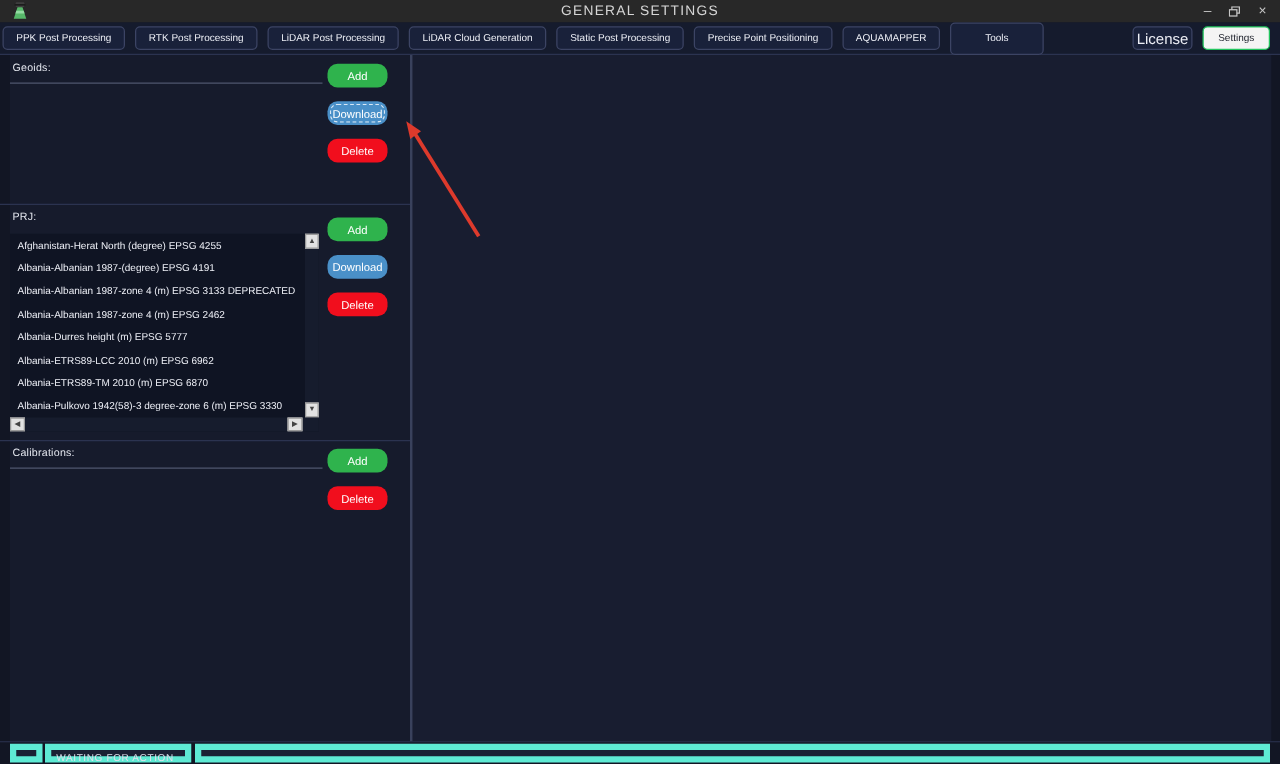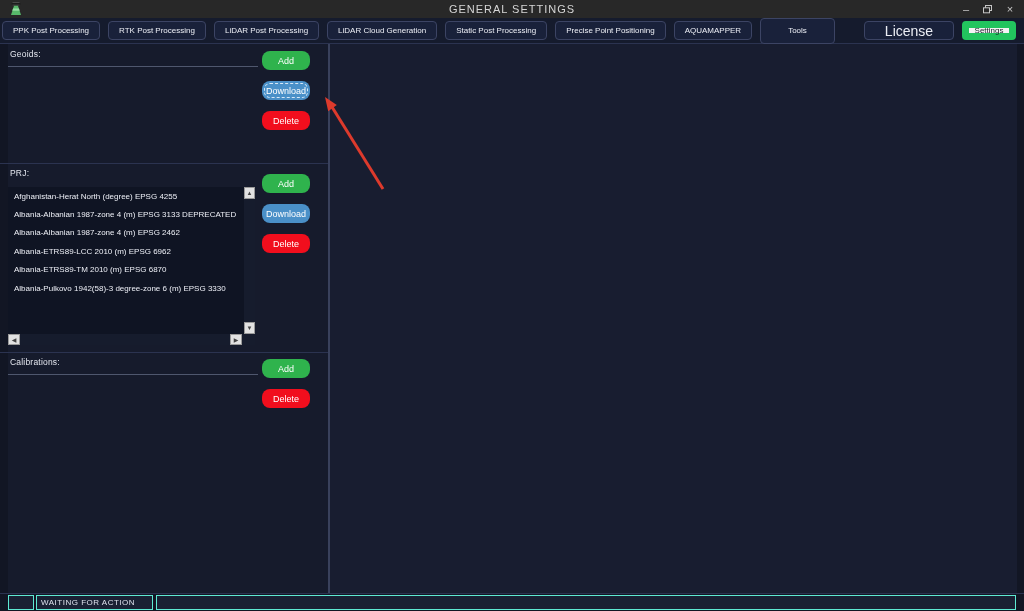--- a/index.html
+++ b/index.html
@@ -18,22 +18,22 @@
   .restore-glyph { display:block; }
 
   
   .tabbar { position:absolute; left:0; top:18px; width:1024px; height:26px; background:#151b2d;
             border-bottom:1px solid #2b3350; display:flex; align-items:center; gap:8px; padding:0 8px 0 2px; }
   .tab { height:19px; border:1px solid #3c4464; border-radius:4px; background:#19213a; color:#eceef5;
          font-size:8px; display:flex; align-items:center; padding:0 10px; white-space:nowrap; }
   .tab-tools { padding:12px 27px; }
   .tab-spacer { flex:1; }
   .btn-license { height:19px; border:1px solid #3c4464; border-radius:4px; background:#19213a; color:#eceef5;
-                 font-size:14px; display:flex; align-items:center; justify-content:center; width:90px; }
-  .btn-settings { height:19px; border:7px solid #22c55e; border-radius:4px; background:#f4f4f4; color:#20242e;
+                 font-size:12px; display:flex; align-items:center; justify-content:center; width:48px; }
+  .btn-settings { height:19px; border:1px solid #22c55e; border-radius:4px; background:#f4f4f4; color:#20242e;
                   font-size:8px; display:flex; align-items:center; justify-content:center; width:54px; }
 
   
   .left-panel  { position:absolute; left:8px;   top:44px; width:320px; height:549px; background:#161b2c; }
   .v-divider   { position:absolute; left:328px; top:44px; width:2px;   height:549px; background:#39415c; }
   .right-panel { position:absolute; left:330px; top:44px; width:687px; height:549px; background:#181d30; }
   .bottom-rule { position:absolute; left:0; top:593px; width:1024px; height:1px; background:#2b3350; }
 
   
   .sec-label { position:absolute; left:2px; font-size:8.5px; color:#e3e6ee; letter-spacing:0.2px; }
@@ -57,21 +57,21 @@
   .hscroll { position:absolute; left:0; bottom:0; width:247px; height:11px; background:#161c2d; }
   .scroll-btn { position:absolute; width:11px; height:12px; background:#e2e2e2; border:1px solid #9a9a9a;
                 display:flex; align-items:center; justify-content:center; font-size:6px; color:#444;
                 line-height:1; }
   .scroll-btn.h { width:12px; height:11px; }
   .vs-up { top:0; }  .vs-down { bottom:0; }
   .hs-left { left:0; } .hs-right { right:13px; }
 
   
   .statusbar { position:absolute; left:0; top:594px; width:1024px; height:17px; background:#121624; }
-  .status-cell { position:absolute; top:1px; height:15px; background:#1a2134; border:1px solid #5eead4; }
+  .status-cell { position:absolute; top:1px; height:15px; background:#1a2134; border:5px solid #5eead4; }
   .status-c1 { left:8px; width:26px; }
   .status-c2 { left:36px; width:117px; color:#dde1ec; font-size:8px; letter-spacing:0.5px;
                line-height:14px; padding-left:4px; }
   .status-c3 { left:156px; width:860px; }
 
   
   .anno { position:absolute; left:0; top:0; width:1024px; height:611px; pointer-events:none; z-index:20; }
 </style>
 </head>
 <body>
@@ -124,22 +124,24 @@
     <button class="side-btn btn-green" style="top:7px;">Add</button>
     <button class="side-btn btn-blue btn-focused" style="top:37px;">Download</button>
     <button class="side-btn btn-red" style="top:67px;">Delete</button>
 
     <div class="h-divider" style="top:119px;"></div>
 
     <div class="sec-label" style="top:124px;">PRJ:</div>
     <div class="prj-list">
       <div class="prj-rows">
         <div class="prj-row">Afghanistan-Herat North (degree) EPSG 4255</div>
+        <div class="prj-row">Albania-Albanian 1987-(degree) EPSG 4191</div>
         <div class="prj-row">Albania-Albanian 1987-zone 4 (m) EPSG 3133 DEPRECATED</div>
         <div class="prj-row">Albania-Albanian 1987-zone 4 (m) EPSG 2462</div>
+        <div class="prj-row">Albania-Durres height (m) EPSG 5777</div>
         <div class="prj-row">Albania-ETRS89-LCC 2010 (m) EPSG 6962</div>
         <div class="prj-row">Albania-ETRS89-TM 2010 (m) EPSG 6870</div>
         <div class="prj-row">Albania-Pulkovo 1942(58)-3 degree-zone 6 (m) EPSG 3330</div>
       </div>
       <div class="vscroll">
         <div class="scroll-btn vs-up">▲</div>
         <div class="scroll-btn vs-down">▼</div>
       </div>
       <div class="hscroll">
         <div class="scroll-btn h hs-left">◀</div>

